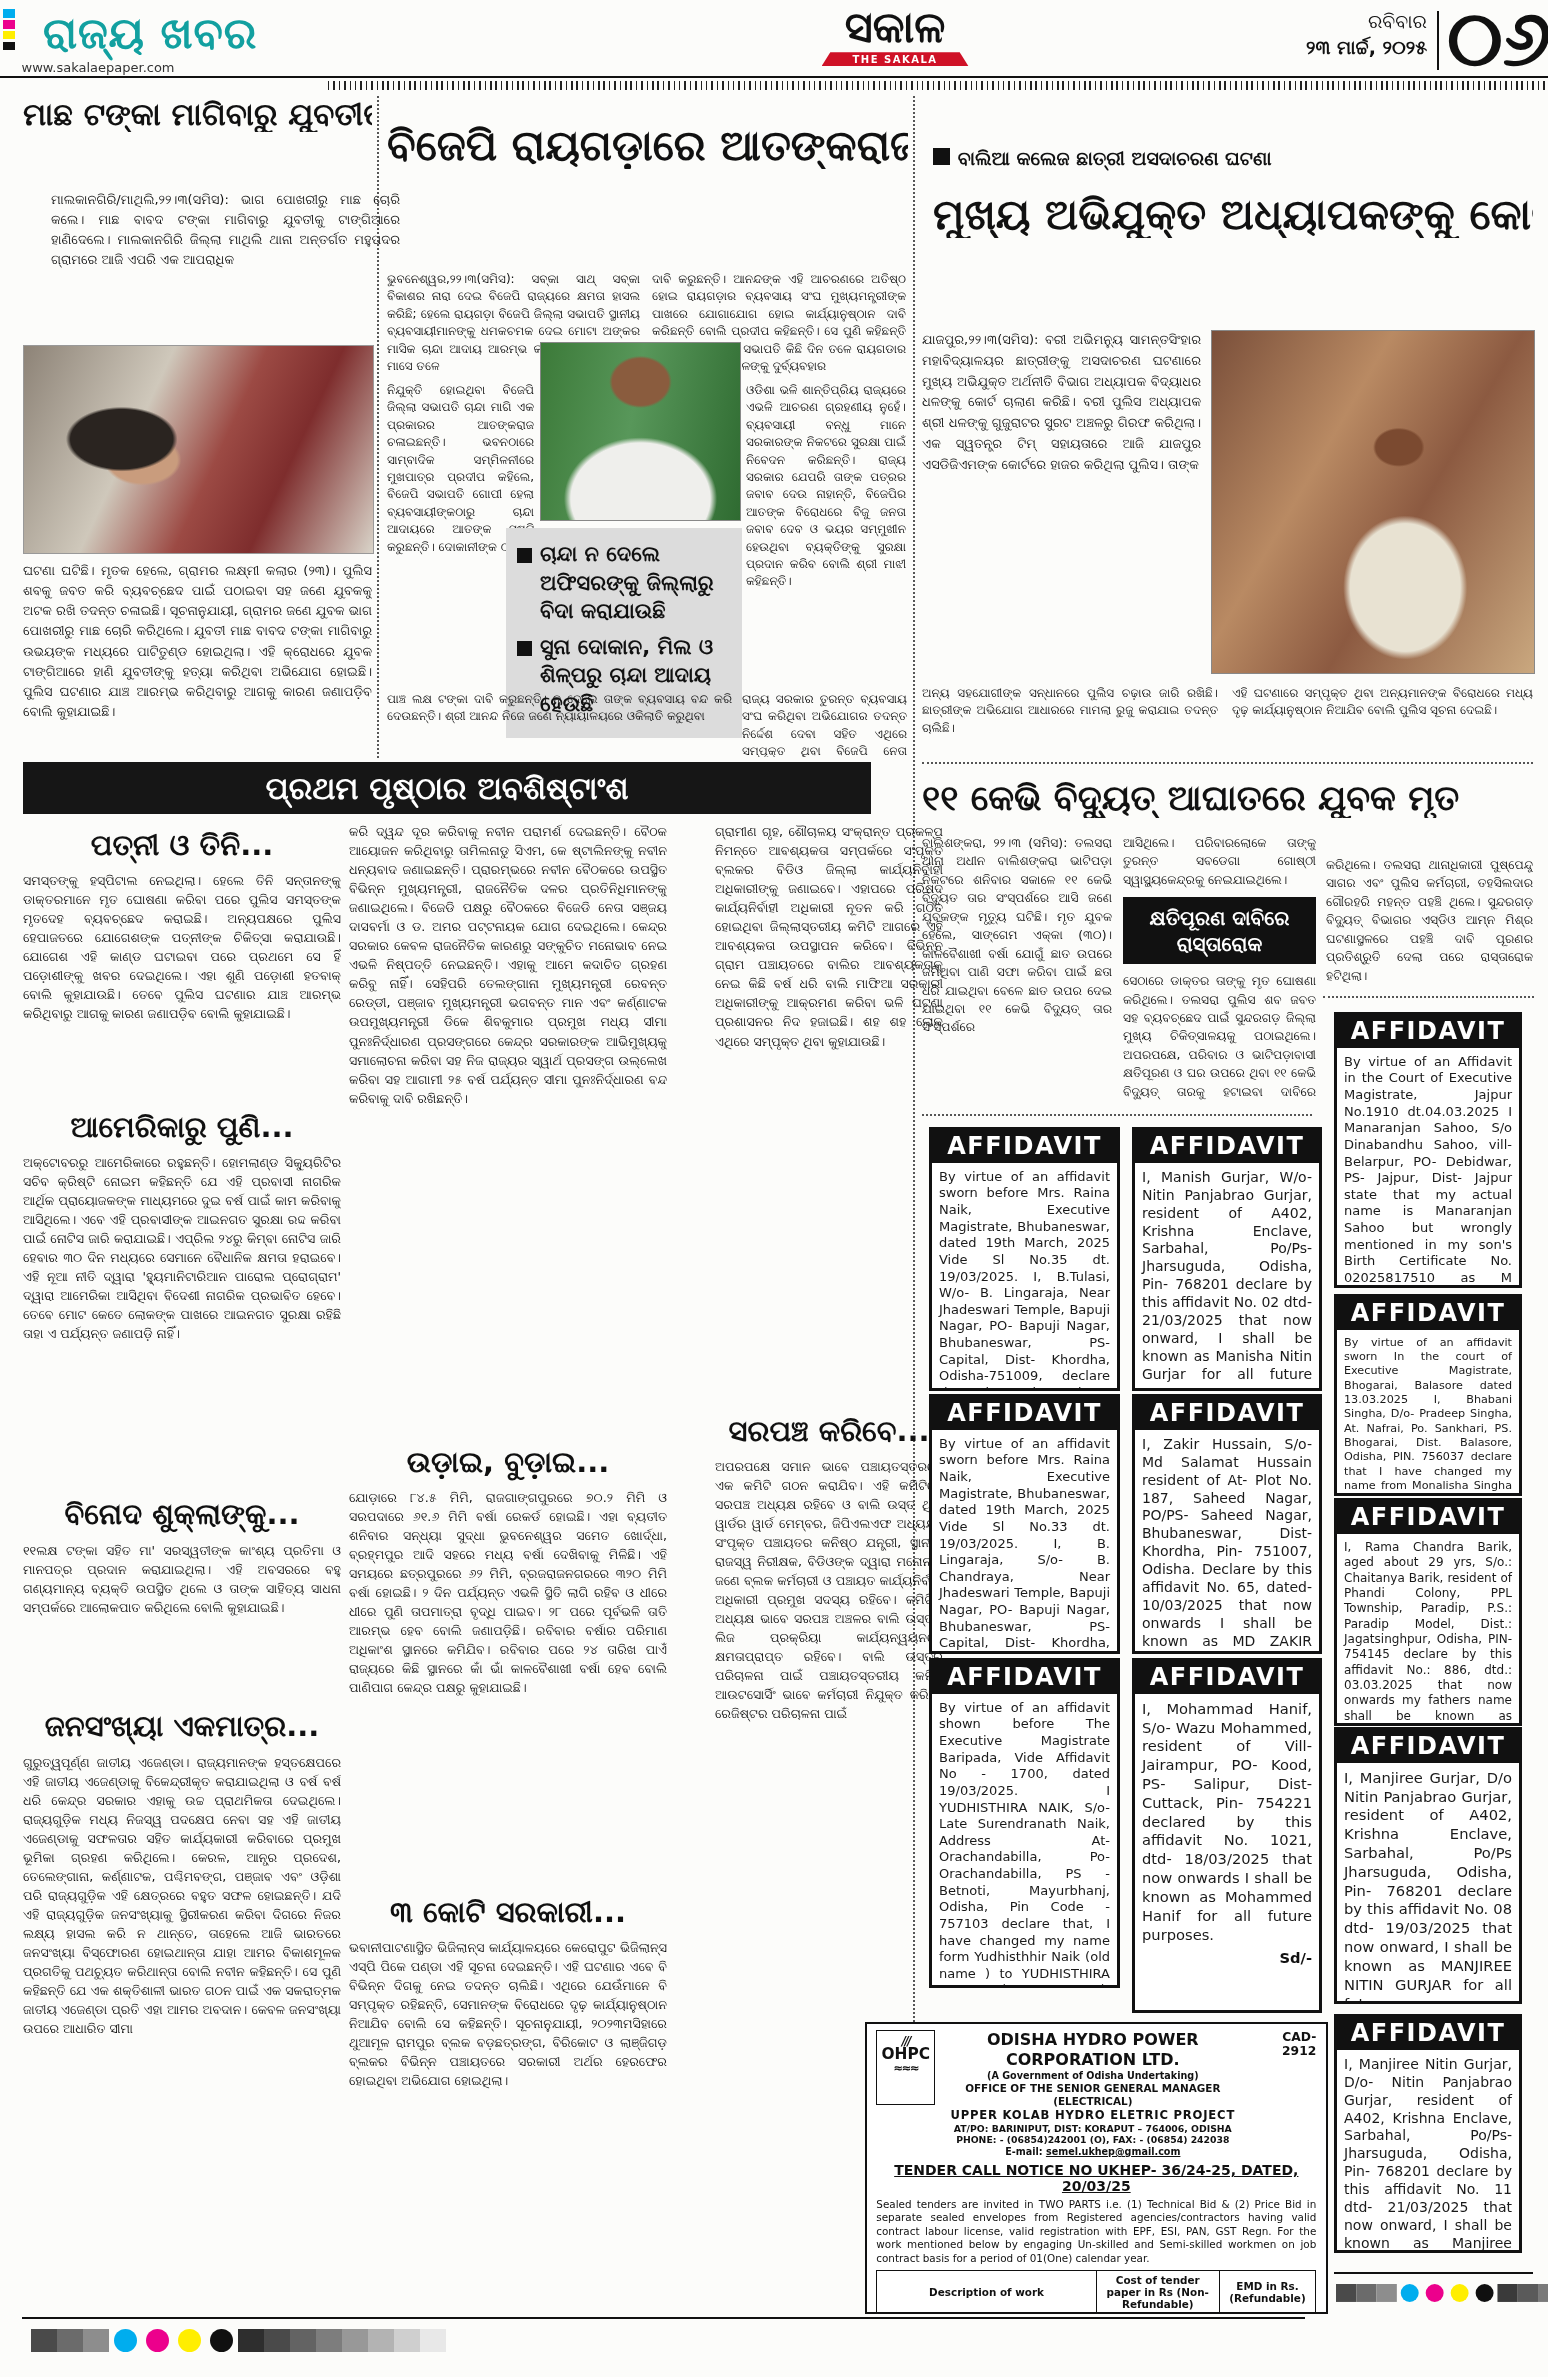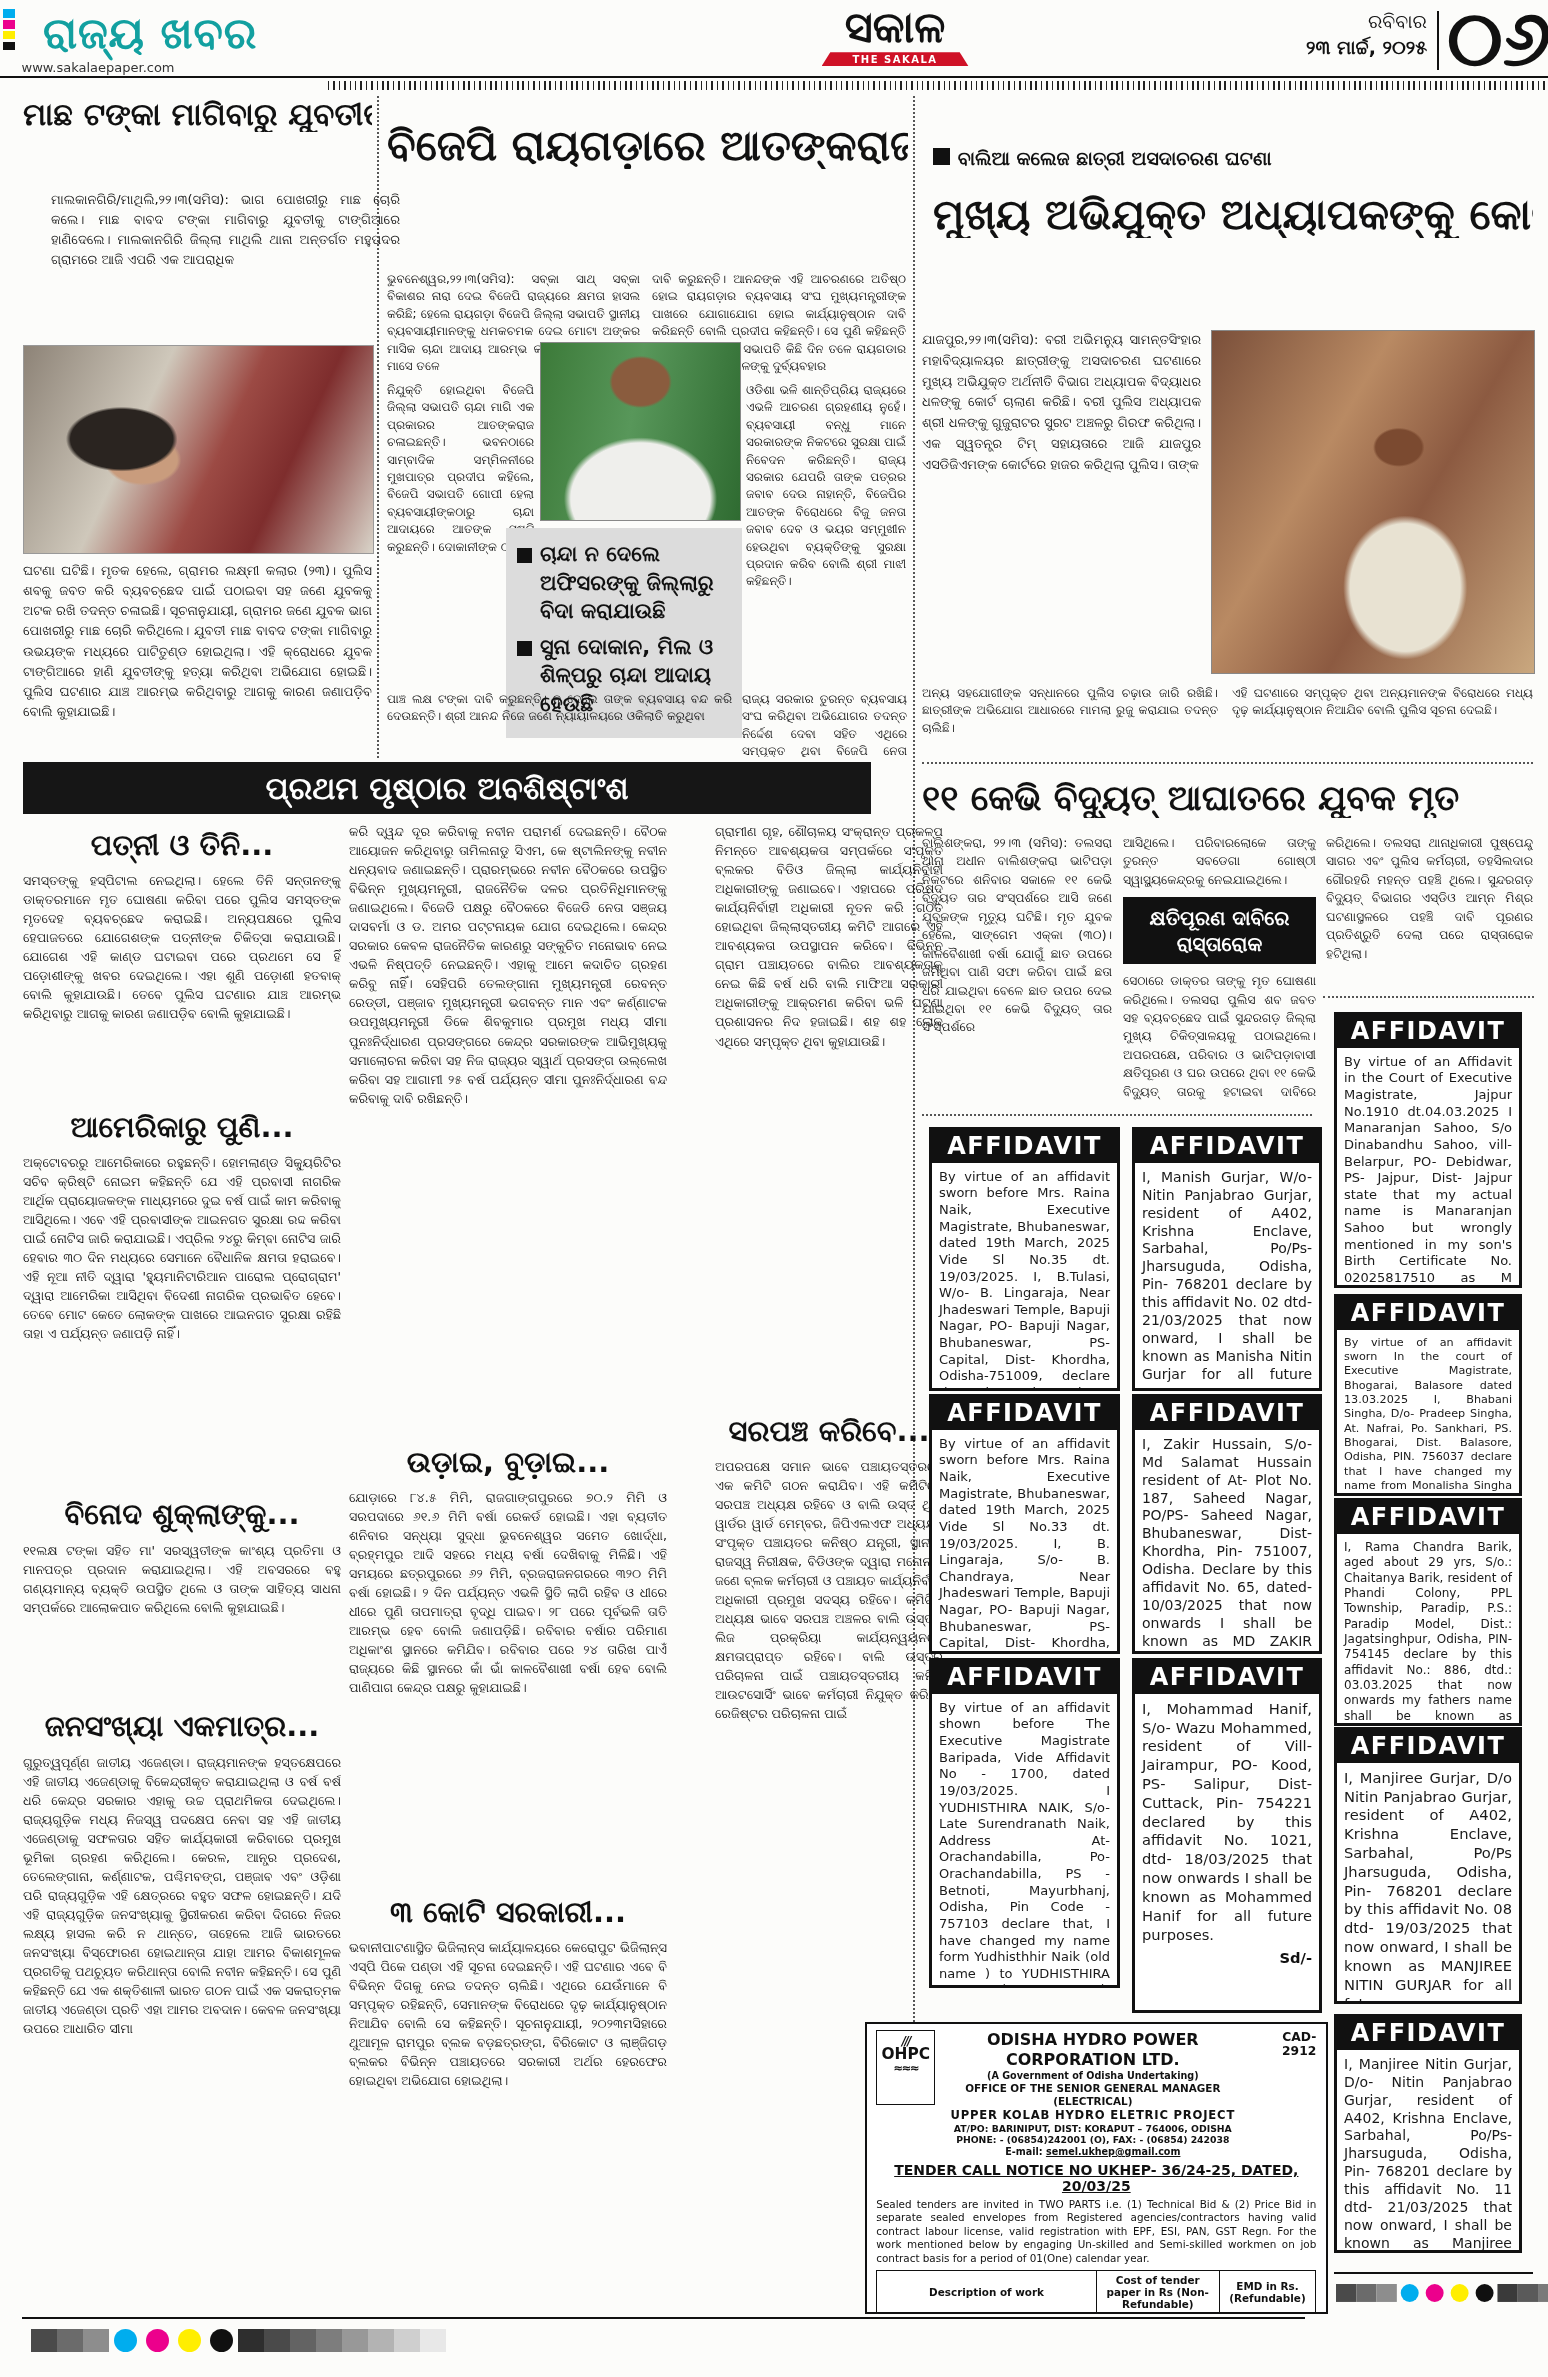--- a/index.html
+++ b/index.html
@@ -155,21 +155,21 @@
   <div class="abs headline" style="left:922px;top:779px;width:611px;font-size:35px;">୧୧ କେଭି ବିଦ୍ୟୁତ୍ ଆଘାତରେ ଯୁବକ ମୃତ</div>
   <div class="abs body" style="left:922px;top:834px;width:190px;height:267px;font-size:12.3px;line-height:1.5;">ବାଲିଶଙ୍କରା, ୨୨।୩ (ସମିସ): ତଲସରା ଥାନା ଅଧୀନ ବାଲିଶଙ୍କରା ଭାଟିପଡ଼ା ନିକଟରେ ଶନିବାର ସକାଳେ ୧୧ କେଭି ବିଦ୍ୟୁତ ତାର ସଂସ୍ପର୍ଶରେ ଆସି ଜଣେ ଯୁବକଙ୍କ ମୃତ୍ୟୁ ଘଟିଛି। ମୃତ ଯୁବକ ହେଲେ, ସାଙ୍ଗେମ ଏକ୍କା (୩୦)। କାଳବୈଶାଖୀ ବର୍ଷା ଯୋଗୁଁ ଛାତ ଉପରେ ଜମିଥିବା ପାଣି ସଫା କରିବା ପାଇଁ ଛତା ଧରି ଯାଇଥିବା ବେଳେ ଛାତ ଉପର ଦେଇ ଯାଇଥିବା ୧୧ କେଭି ବିଦ୍ୟୁତ୍ ତାର ସଂସ୍ପର୍ଶରେ</div>
   <div class="abs" style="left:1123px;top:834px;width:193px;height:267px;overflow:hidden;">
     <div class="body" style="font-size:12.3px;line-height:1.5;">ଆସିଥିଲେ। ପରିବାରଲୋକେ ତାଙ୍କୁ ତୁରନ୍ତ ସବଡେଗା ଗୋଷ୍ଠୀ ସ୍ୱାସ୍ଥ୍ୟକେନ୍ଦ୍ରକୁ ନେଇଯାଇଥିଲେ।</div>
     <div class="inset">
       <div>କ୍ଷତିପୂରଣ ଦାବିରେ</div>
       <div>ରାସ୍ତାରୋକ</div>
     </div>
     <div class="body" style="font-size:12.3px;line-height:1.5;">ସେଠାରେ ଡାକ୍ତର ତାଙ୍କୁ ମୃତ ଘୋଷଣା କରିଥିଲେ। ତଲସରା ପୁଲିସ ଶବ ଜବତ ସହ ବ୍ୟବଚ୍ଛେଦ ପାଇଁ ସୁନ୍ଦରଗଡ଼ ଜିଲ୍ଲା ମୁଖ୍ୟ ଚିକିତ୍ସାଳୟକୁ ପଠାଇଥିଲେ। ଅପରପକ୍ଷେ, ପରିବାର ଓ ଭାଟିପଡ଼ାବାସୀ କ୍ଷତିପୂରଣ ଓ ଘର ଉପରେ ଥିବା ୧୧ କେଭି ବିଦ୍ୟୁତ୍ ତାରକୁ ହଟାଇବା ଦାବିରେ ରାସ୍ତାରୋକ</div>
   </div>
-  <div class="abs body" style="left:1326px;top:834px;width:207px;height:151px;font-size:12.3px;line-height:1.5;">କରିଥିଲେ। ତଲସରା ଥାନାଧିକାରୀ ପୁଷ୍ପେନ୍ଦୁ ସାଗର ଏବଂ ପୁଲିସ କର୍ମଚାରୀ, ତହସିଲଦାର ଗୌରହରି ମହନ୍ତ ପହଞ୍ଚି ଥିଲେ। ସୁନ୍ଦରଗଡ଼ ବିଦ୍ୟୁତ୍ ବିଭାଗର ଏସ୍‌ଡିଓ ଆମ୍ନ ମିଶ୍ର ଘଟଣାସ୍ଥଳରେ ପହଞ୍ଚି ଦାବି ପୂରଣର ପ୍ରତିଶ୍ରୁତି ଦେଲା ପରେ ରାସ୍ତାରୋକ ହଟିଥିଲା।</div>
+  <div class="abs body" style="left:1326px;top:856px;width:207px;height:151px;font-size:12.3px;line-height:1.5;">କରିଥିଲେ। ତଲସରା ଥାନାଧିକାରୀ ପୁଷ୍ପେନ୍ଦୁ ସାଗର ଏବଂ ପୁଲିସ କର୍ମଚାରୀ, ତହସିଲଦାର ଗୌରହରି ମହନ୍ତ ପହଞ୍ଚି ଥିଲେ। ସୁନ୍ଦରଗଡ଼ ବିଦ୍ୟୁତ୍ ବିଭାଗର ଏସ୍‌ଡିଓ ଆମ୍ନ ମିଶ୍ର ଘଟଣାସ୍ଥଳରେ ପହଞ୍ଚି ଦାବି ପୂରଣର ପ୍ରତିଶ୍ରୁତି ଦେଲା ପରେ ରାସ୍ତାରୋକ ହଟିଥିଲା।</div>
   <div class="abs dotted-h" style="left:922px;top:1114px;width:390px;"></div>
   <div class="abs dotted-h" style="left:1323px;top:996px;width:211px;"></div>
 
   <div class="abs band" style="left:23px;top:762px;width:848px;height:52px;">ପ୍ରଥମ ପୃଷ୍ଠାର ଅବଶିଷ୍ଟାଂଶ</div>
 
   <div class="abs cont-col" style="left:23px;top:822px;width:318px;height:1484px;">
     <div class="cont-h">ପତ୍ନୀ ଓ ତିନି...</div>
     <div class="cont-b" style="height:233px;">ସମସ୍ତଙ୍କୁ ହସ୍ପିଟାଲ ନେଇଥିଲା। ହେଲେ ତିନି ସନ୍ତାନଙ୍କୁ ଡାକ୍ତରମାନେ ମୃତ ଘୋଷଣା କରିବା ପରେ ପୁଲିସ ସମସ୍ତଙ୍କ ମୃତଦେହ ବ୍ୟବଚ୍ଛେଦ କରାଇଛି। ଅନ୍ୟପକ୍ଷରେ ପୁଲିସ ହେପାଜତରେ ଯୋଗେଶଙ୍କ ପତ୍ନୀଙ୍କ ଚିକିତ୍ସା କରାଯାଉଛି। ଯୋଗେଶ ଏହି କାଣ୍ଡ ଘଟାଇବା ପରେ ପ୍ରଥମେ ସେ ହିଁ ପଡ଼ୋଶୀଙ୍କୁ ଖବର ଦେଇଥିଲେ। ଏହା ଶୁଣି ପଡ଼ୋଶୀ ହତବାକ୍ ବୋଲି କୁହାଯାଉଛି। ତେବେ ପୁଲିସ ଘଟଣାର ଯାଞ୍ଚ ଆରମ୍ଭ କରିଥିବାରୁ ଆଗକୁ କାରଣ ଜଣାପଡ଼ିବ ବୋଲି କୁହାଯାଇଛି।</div>
     <div class="cont-h">ଆମେରିକାରୁ ପୁଣି...</div>
     <div class="cont-b" style="height:339px;">ଅକ୍ଟୋବରରୁ ଆମେରିକାରେ ରହୁଛନ୍ତି। ହୋମଲାଣ୍ଡ ସିକ୍ୟୁରିଟିର ସଚିବ କ୍ରିଷ୍ଟି ନୋଇମ କହିଛନ୍ତି ଯେ ଏହି ପ୍ରବାସୀ ନାଗରିକ ଆର୍ଥିକ ପ୍ରାୟୋଜକଙ୍କ ମାଧ୍ୟମରେ ଦୁଇ ବର୍ଷ ପାଇଁ କାମ କରିବାକୁ ଆସିଥିଲେ। ଏବେ ଏହି ପ୍ରବାସୀଙ୍କ ଆଇନଗତ ସୁରକ୍ଷା ରଦ୍ଦ କରିବା ପାଇଁ ନୋଟିସ ଜାରି କରାଯାଇଛି। ଏପ୍ରିଲ ୨୪ରୁ କିମ୍ବା ନୋଟିସ ଜାରି ହେବାର ୩୦ ଦିନ ମଧ୍ୟରେ ସେମାନେ ବୈଧାନିକ କ୍ଷମତା ହରାଇବେ। ଏହି ନୂଆ ନୀତି ଦ୍ୱାରା 'ହ୍ୟୁମାନିଟାରିଆନ ପାରୋଲ ପ୍ରୋଗ୍ରାମ' ଦ୍ୱାରା ଆମେରିକା ଆସିଥିବା ବିଦେଶୀ ନାଗରିକ ପ୍ରଭାବିତ ହେବେ। ତେବେ ମୋଟ କେତେ ଲୋକଙ୍କ ପାଖରେ ଆଇନଗତ ସୁରକ୍ଷା ରହିଛି ତାହା ଏ ପର୍ଯ୍ୟନ୍ତ ଜଣାପଡ଼ି ନାହିଁ।</div>

